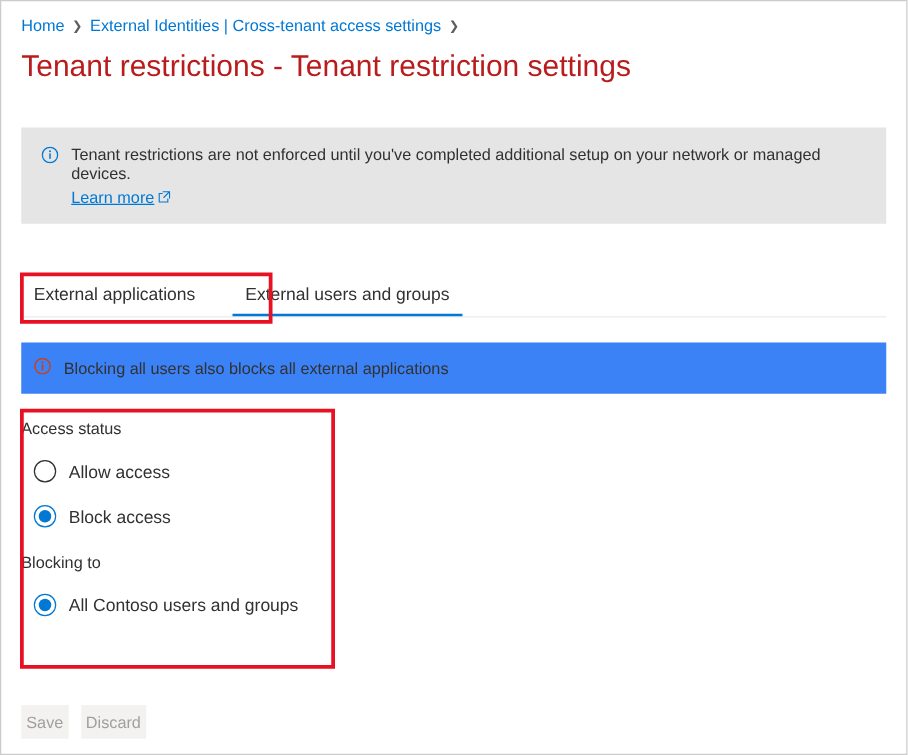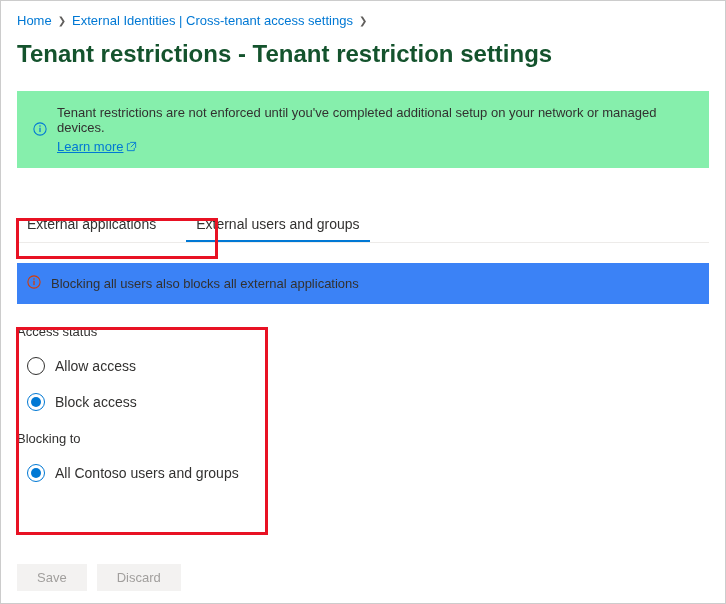--- a/index.html
+++ b/index.html
@@ -10,27 +10,27 @@
       background: #fff;
       width: 726px;
       height: 604px;
       border: 1px solid #ccc;
       padding: 12px 16px;
       position: relative;
     }
     .breadcrumb { font-size: 13px; color: #0078d4; margin-bottom: 12px; display: flex; align-items: center; gap: 6px; }
     .breadcrumb a { color: #0078d4; text-decoration: none; cursor: pointer; }
     .chev { color: #605e5c; font-size: 10px; }
-    h1 { font-size: 24px; font-weight: 700; color: #14532d; margin-bottom: 23px; }
+    h1 { font-size: 24px; font-weight: 400; color: #b91c1c; margin-bottom: 34px; }
     .info-banner {
-      background: #86efac;
+      background: #e5e5e5;
       padding: 14px 16px;
       display: flex;
       gap: 10px;
-      align-items: center;
+      align-items: flex-start;
       font-size: 13px;
       color: #323130;
       margin-bottom: 40px;
     }
     .info-banner .icon { color: #0078d4; flex-shrink: 0; margin-top: 1px; }
     .info-banner .link { color: #0078d4; text-decoration: underline; cursor: pointer; display: inline-flex; align-items: center; gap: 3px; margin-top: 4px; }
     .tabs { display: flex; border-bottom: 1px solid #edebe9; margin-bottom: 20px; position: relative; }
     .tab { padding: 8px 10px; font-size: 14px; color: #323130; cursor: pointer; border-bottom: 2px solid transparent; }
     .tab.active { border-bottom: 2px solid #0078d4; color: #323130; font-weight: 400; }
     .tabs .tab + .tab { margin-left: 20px; }
@@ -45,21 +45,21 @@
       margin-bottom: 20px;
     }
     .warn-banner .icon { color: #d83b01; }
     .section-label { font-size: 13px; color: #323130; margin-bottom: 14px; margin-top: 6px; }
     .radio-row { display: flex; align-items: center; gap: 10px; margin: 18px 0 18px 10px; cursor: pointer; font-size: 14px; }
     .radio-outer { width: 18px; height: 18px; border: 1.5px solid #323130; border-radius: 50%; display: flex; align-items: center; justify-content: center; flex-shrink: 0; }
     .radio-outer.checked { border-color: #0078d4; }
     .radio-inner { width: 10px; height: 10px; background: #0078d4; border-radius: 50%; display: none; }
     .radio-outer.checked .radio-inner { display: block; }
     .footer { position: absolute; bottom: 12px; left: 16px; display: flex; gap: 10px; }
-    .btn { padding: 6px 20px; font-size: 13px; border: none; background: #f3f2f1; color: #a19f9d; cursor: default; }
+    .btn { padding: 6px 4px; font-size: 13px; border: none; background: #f3f2f1; color: #a19f9d; cursor: default; }
     .highlight-box { position: absolute; border: 3px solid #e81123; pointer-events: none; }
     .hl-tab { top: 217px; left: 15px; width: 202px; height: 41px; }
     .hl-panel { top: 326px; left: 15px; width: 252px; height: 208px; }
   </style>
 </head>
 <body>
 
 <nav class="breadcrumb">
   <a>Home</a>
   <span class="chev">❯</span>

